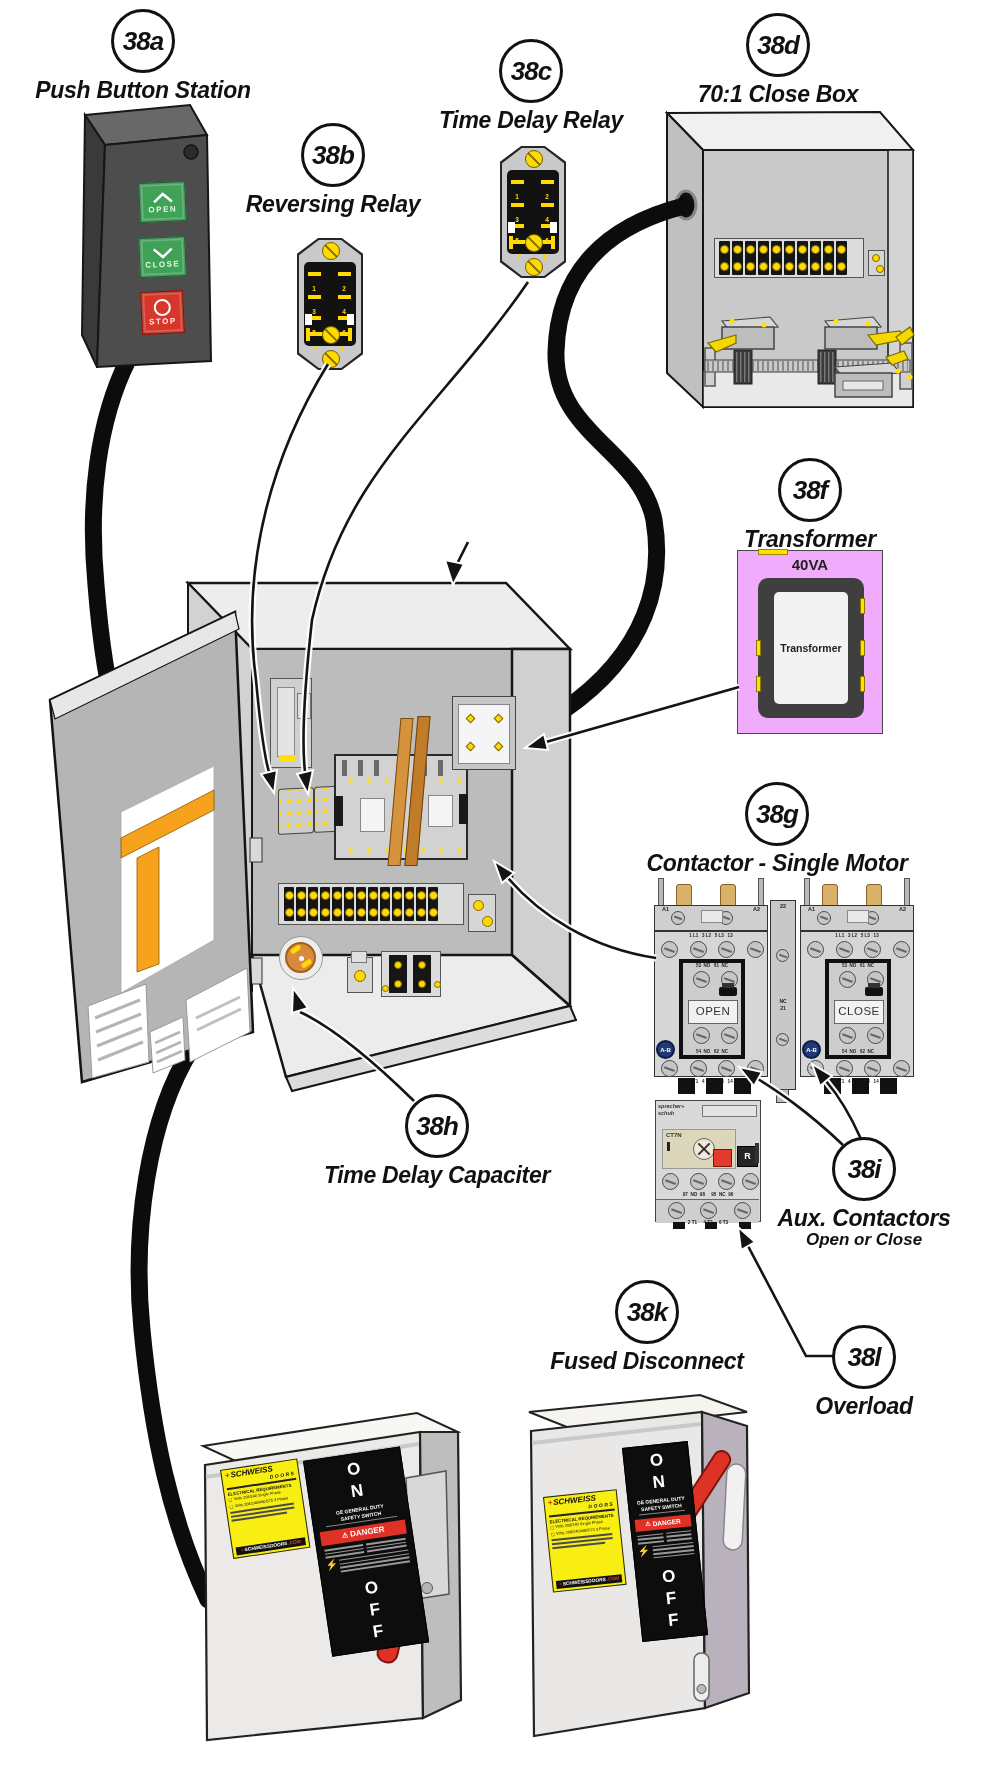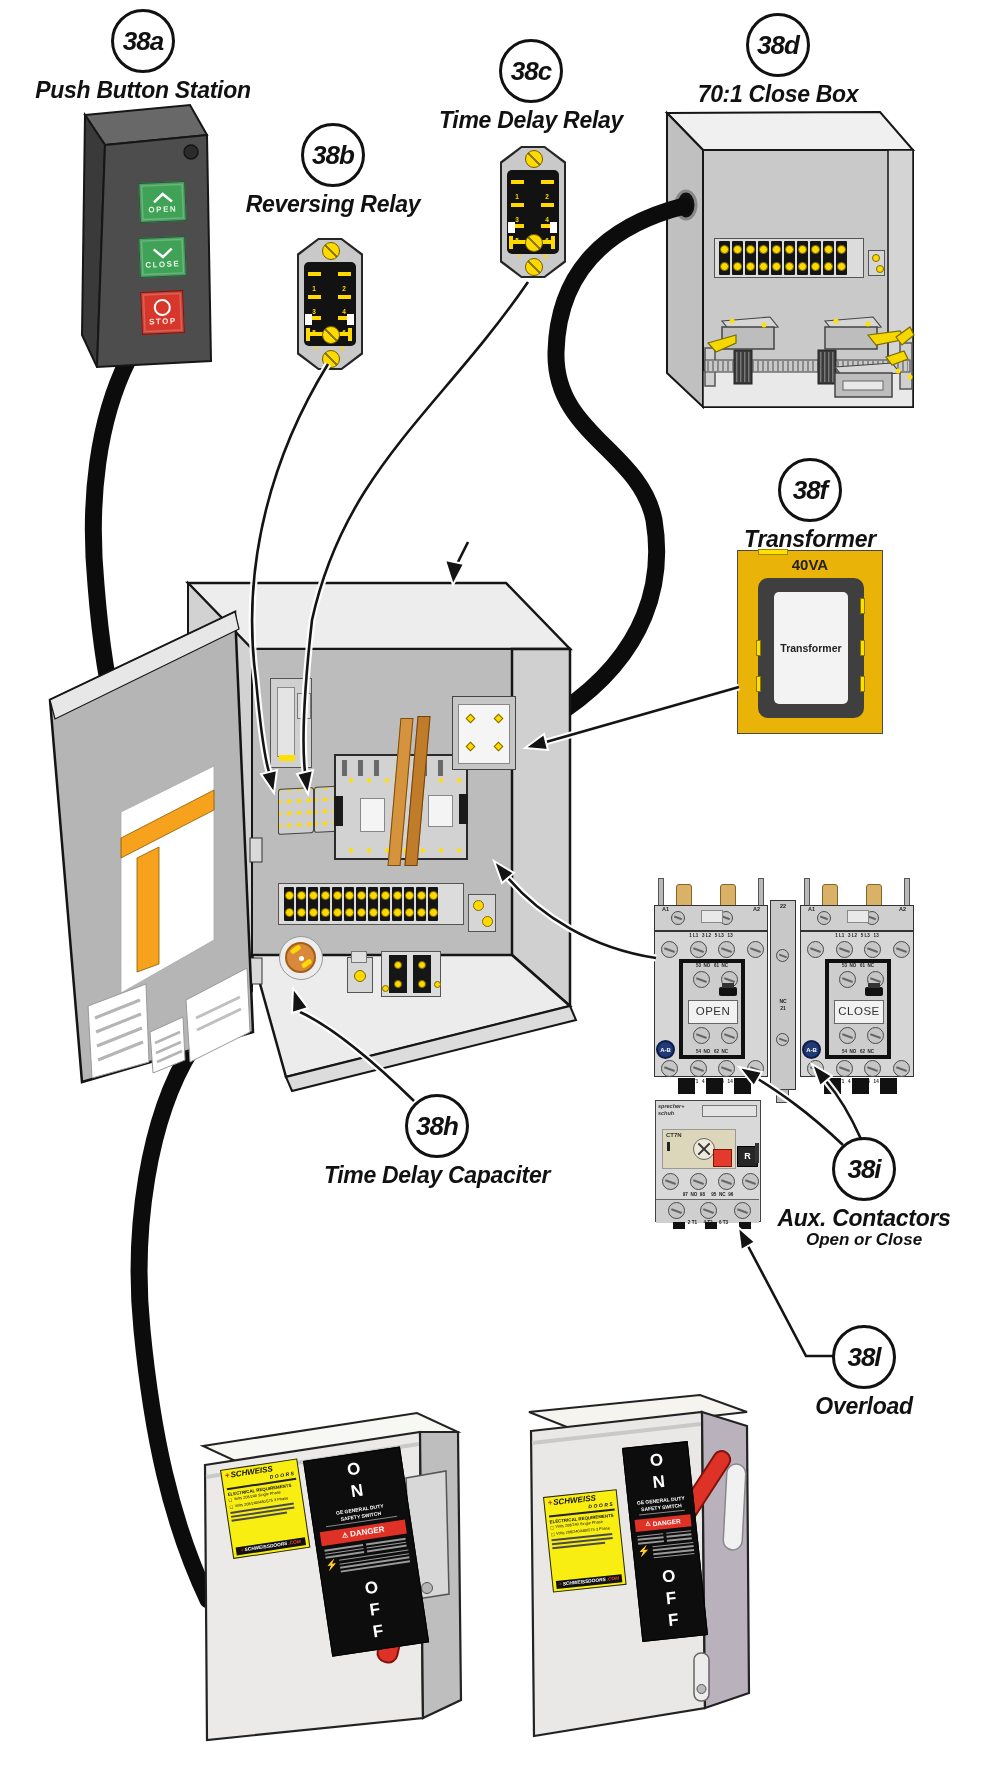--- a/index.html
+++ b/index.html
@@ -53,21 +53,21 @@
   .lrow{position:absolute;display:flex;gap:2px}
   .tb{width:11px;height:34px;background:#151515;border-radius:1px;display:flex;flex-direction:column;justify-content:space-around;align-items:center}
   .tb::before,.tb::after{content:"";width:7px;height:7px;border-radius:50%;background:#ffd900;border:1px solid #7d6b00}
   .cs .tb{width:10px}
   .lbrk{position:absolute;background:#d6d6d6;border:1.5px solid #555}
   
   .sock{position:absolute;width:34px;height:44px;background:#cdcdcd;border:1.5px solid #444;border-radius:3px;transform:skewY(-3deg);
     background-image:radial-gradient(circle 2.4px,#ffd900 92%,transparent);background-size:10px 12px;background-position:5px 6px}
   .dotrow{position:absolute;height:5px;background-image:radial-gradient(circle 2.2px,#ffe000 90%,transparent);background-size:18px 5px}
   
-  #tx{background:#eab308;border:1.5px solid #4a4a4a;z-index:2}
+  #tx{background:#f0abfc;border:1.5px solid #4a4a4a;z-index:2}
   .tx-tab{position:absolute;left:20px;top:-2px;width:30px;height:6px;background:#ffe000;border:1px solid #998800}
   .tx-rating{position:absolute;top:6px;width:100%;text-align:center;font:bold 15px/1 "Liberation Sans",sans-serif;color:#222}
   .tx-frame{position:absolute;left:20px;top:27px;width:106px;height:140px;background:#3f3f3f;border-radius:10px}
   .tx-inner{position:absolute;left:16px;top:14px;width:74px;height:112px;background:#f3f3f3;border-radius:5px;
     display:flex;align-items:center;justify-content:center;font:bold 10.5px/1 "Liberation Sans",sans-serif;color:#222}
   
   .cunit{position:absolute;top:0;width:114px;height:225px}
   .post{position:absolute;top:0;width:6px;height:30px;background:#b9b9b9;border:1px solid #555}
   .cpin{position:absolute;top:6px;width:16px;height:22px;background:#d9b267;border:1.5px solid #8a6426;border-radius:3px 3px 0 0}
   .cplate{position:absolute;left:0;top:27px;width:114px;height:26px;background:#cfcfcf;border:1.5px solid #333}
@@ -732,33 +732,45 @@
         <span>38d</span>
       </div>
     <div class="hd">70:1 Close Box</div>
   </div>
   <div class="callout" style="left:810px;top:458px">
     <div class="tag">
         <span>38f</span>
       </div>
     <div class="hd">Transformer</div>
   </div>
+  <div class="callout" style="left:777px;top:782px">
+    <div class="tag">
+        <span>38g</span>
+      </div>
+    <div class="hd">Contactor - Single Motor</div>
+  </div>
   <div class="callout" style="left:437px;top:1094px">
     <div class="tag">
         <span>38h</span>
       </div>
     <div class="hd">Time Delay Capaciter</div>
   </div>
   <div class="callout" style="left:864px;top:1137px">
     <div class="tag">
         <span>38i</span>
       </div>
     <div class="hd">Aux. Contactors</div>
     <div class="hd2">Open or Close</div>
   </div>
+  <div class="callout" style="left:647px;top:1280px">
+    <div class="tag">
+        <span>38k</span>
+      </div>
+    <div class="hd">Fused Disconnect</div>
+  </div>
   <div class="callout" style="left:864px;top:1325px">
     <div class="tag">
         <span>38l</span>
       </div>
     <div class="hd">Overload</div>
   </div>
 
 </div>
 
 </body></html>

